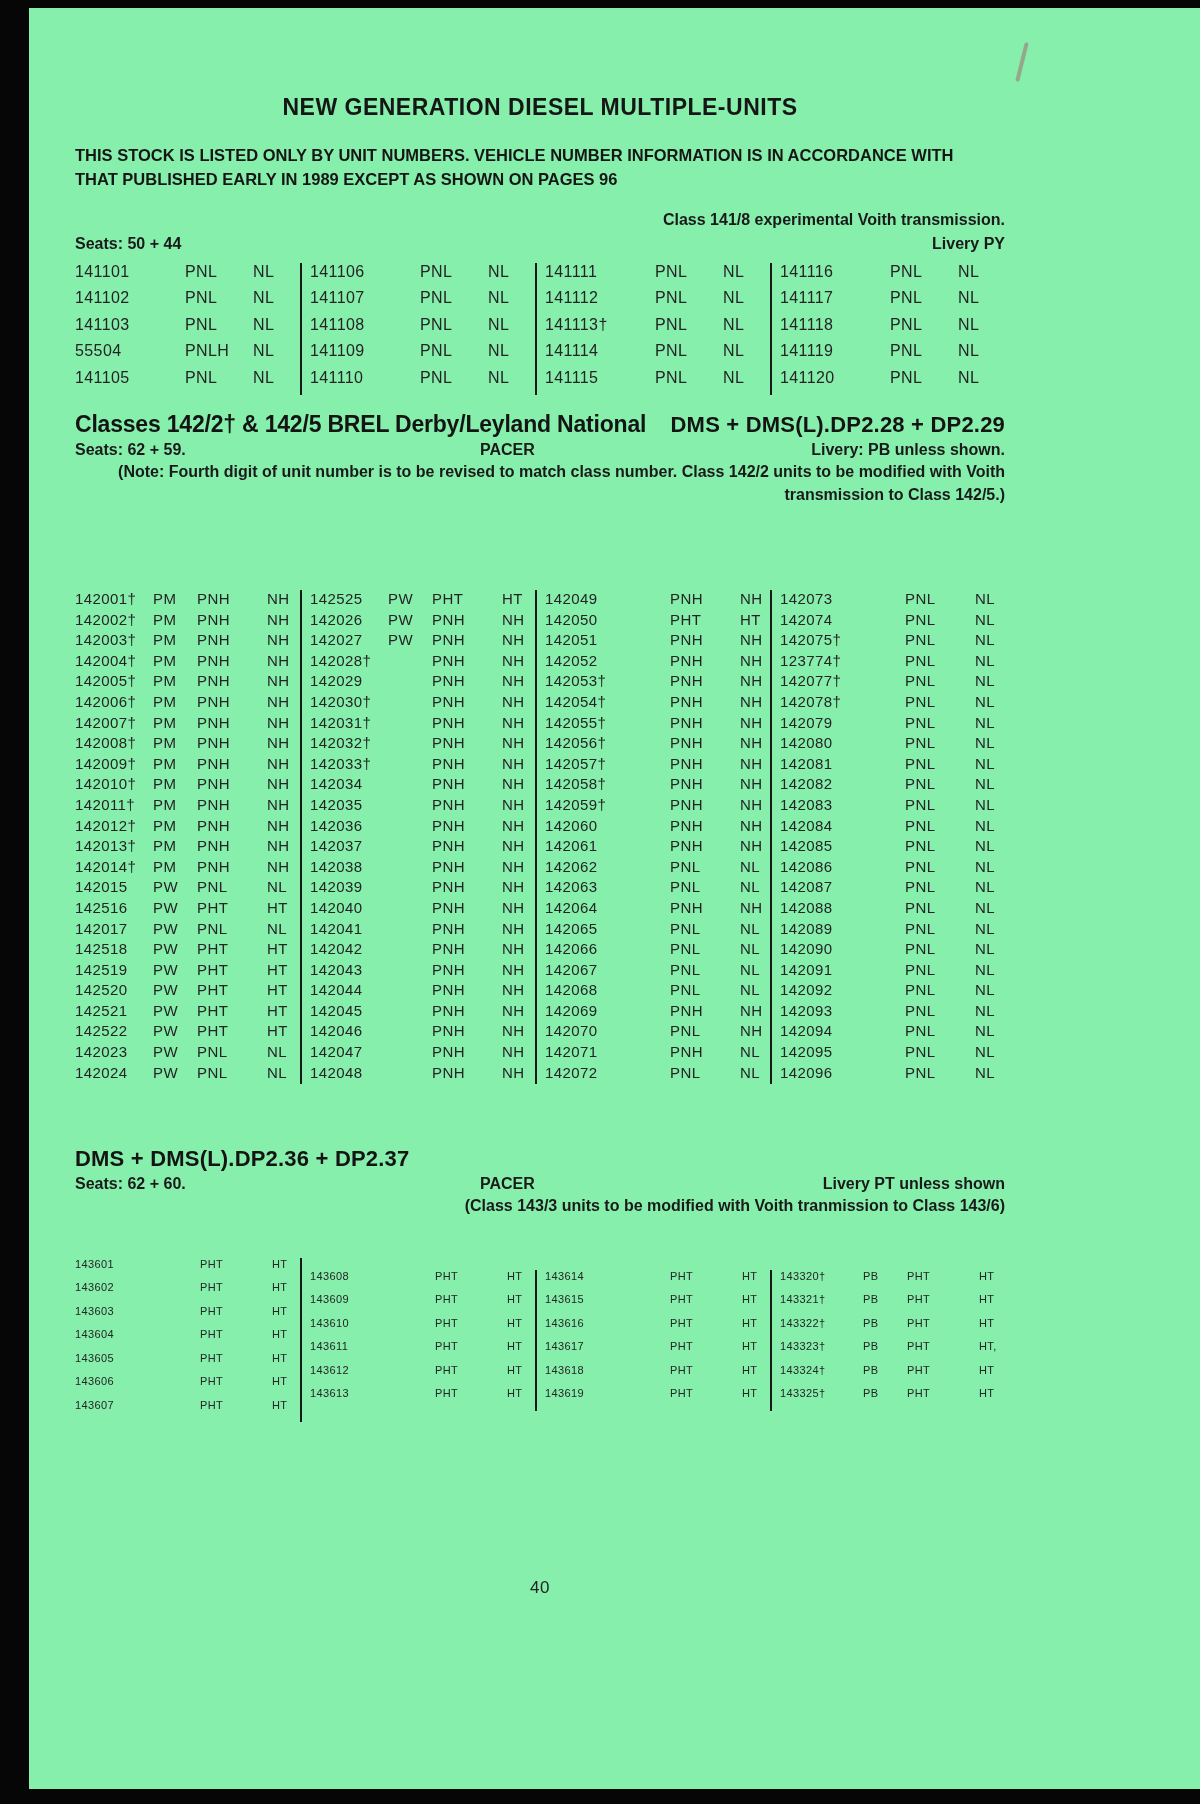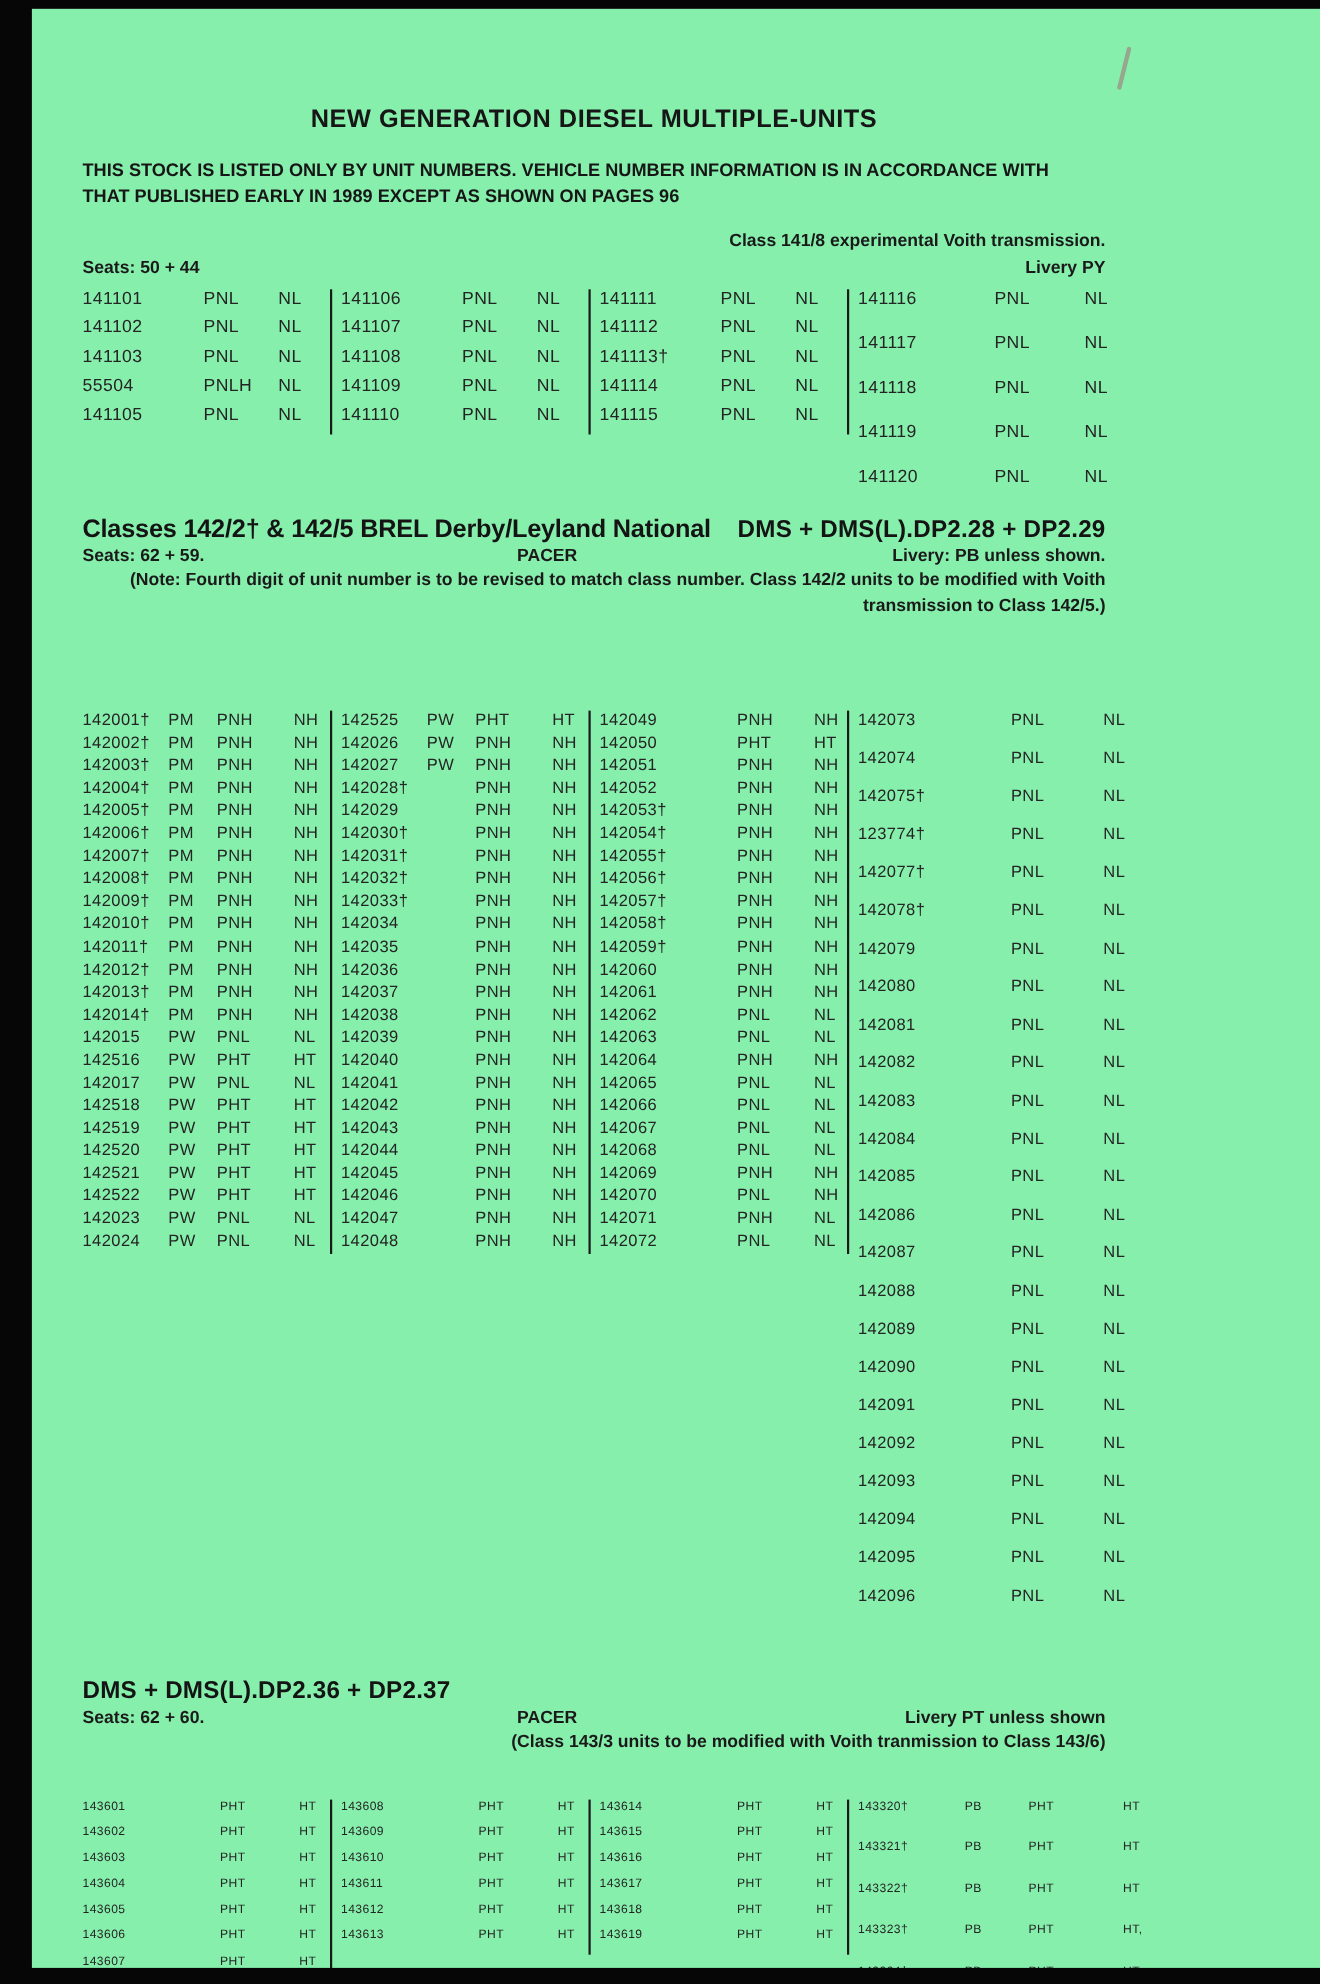--- a/index.html
+++ b/index.html
@@ -28,31 +28,31 @@
   .headrow{
     display:flex;justify-content:space-between;align-items:baseline;
     font-weight:700;color:#141414;
   }
   .headrow .h{font-size:23px;letter-spacing:-0.2px;}
   .headrow .f{font-size:22px;letter-spacing:.2px;}
   .subline{
     position:relative;display:flex;justify-content:space-between;
     font-size:16px;font-weight:700;margin-top:3px;color:#1a1a1a;
   }
-  .subline .pacer{position:absolute;left:395px;top:0;}
+  .subline .pacer{position:absolute;left:405px;top:0;}
   .note{font-size:16px;font-weight:700;line-height:22.5px;margin:2px 0 0 0;color:#1a1a1a;text-align:right;}
   
-  .tblrow{display:flex;align-items:flex-start;}
+  .tblrow{display:flex;align-items:center;}
   .grp{
     display:grid;box-sizing:border-box;align-content:start;
     color:#242424;letter-spacing:.4px;
   }
   .grp.b{border-right:2.5px solid #191919;}
   .grp{width:227px;margin-right:8px;}
-  .grp:last-child{margin-right:0;gap:14px;}
+  .grp:last-child{margin-right:0;}
   .cell{white-space:nowrap;}
   
   .t140{display:grid;grid-template-columns:100px 72px 53px;grid-auto-rows:26px;
         font-size:16px;color:#242424;letter-spacing:.4px;margin-top:12px;width:930px;}
   .t141 .grp{grid-template-columns:110px 68px 47px;grid-auto-rows:26.5px;font-size:16px;}
   .t142 .grp4col{grid-template-columns:78px 44px 70px 33px;}
   .t142 .grp3col{grid-template-columns:125px 70px 30px;}
   .t142 .grp{grid-auto-rows:20.6px;font-size:15px;}
   .t143 .grp3col{grid-template-columns:125px 72px 28px;}
   .t143 .grp4col{grid-template-columns:83px 44px 72px 26px;}

